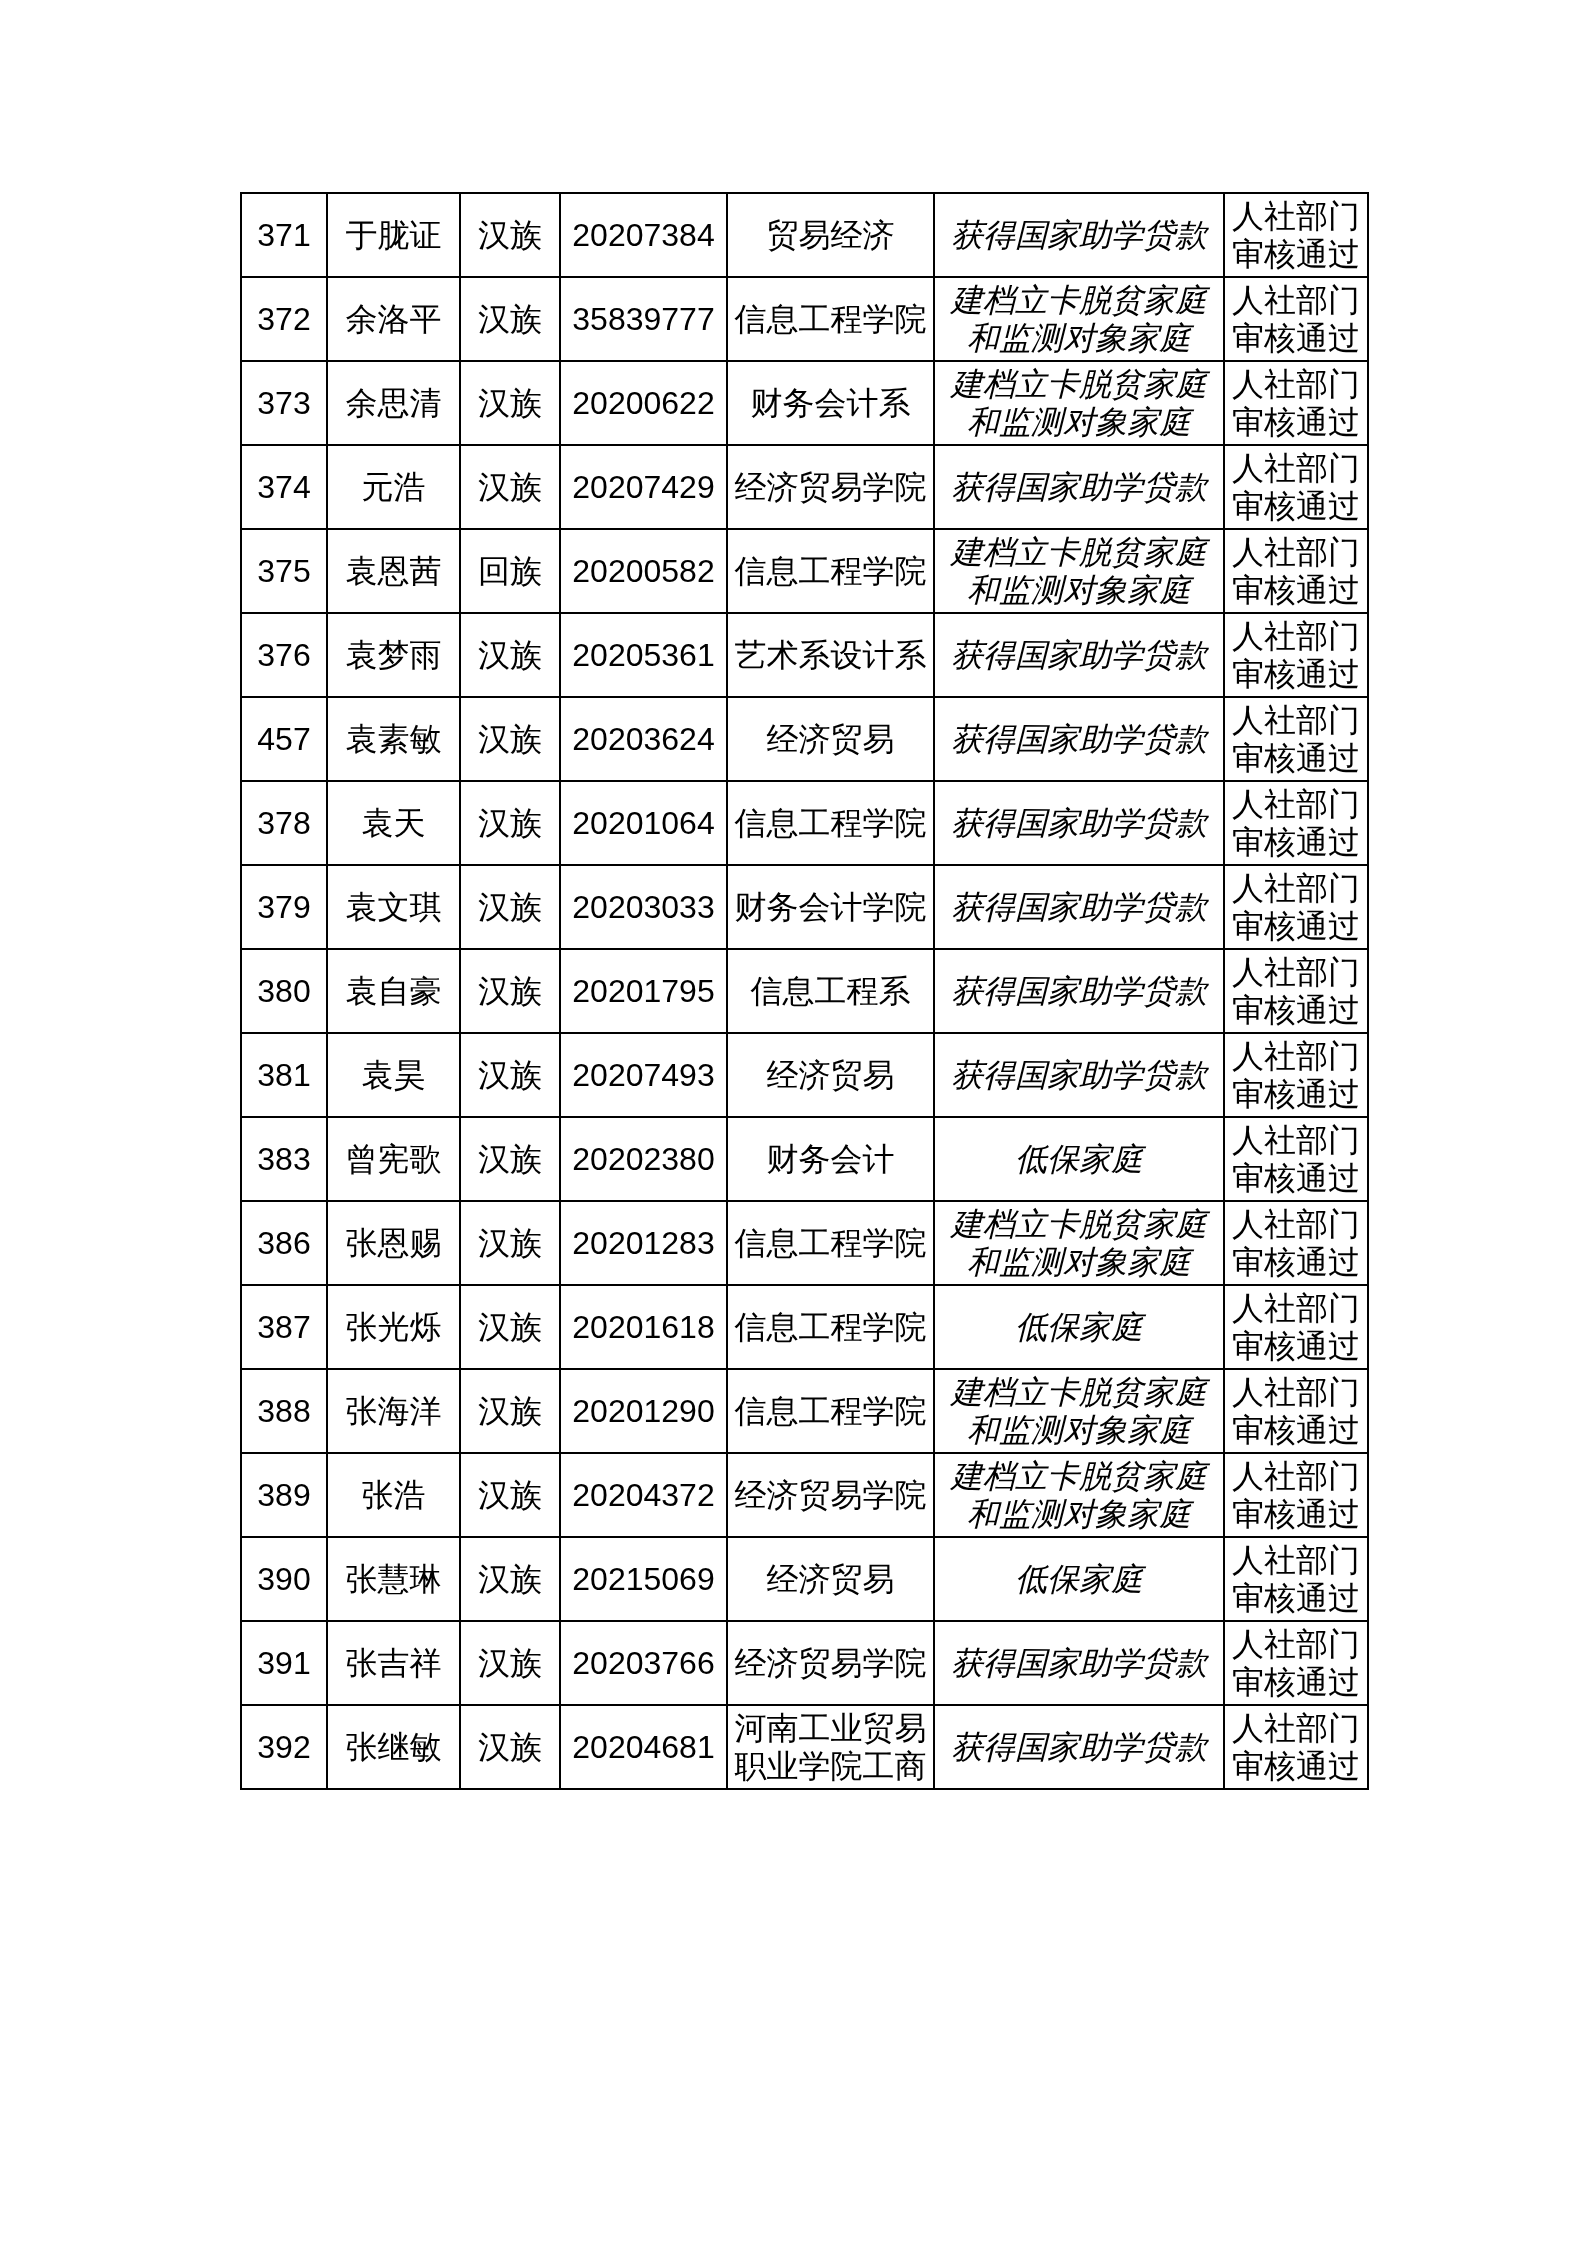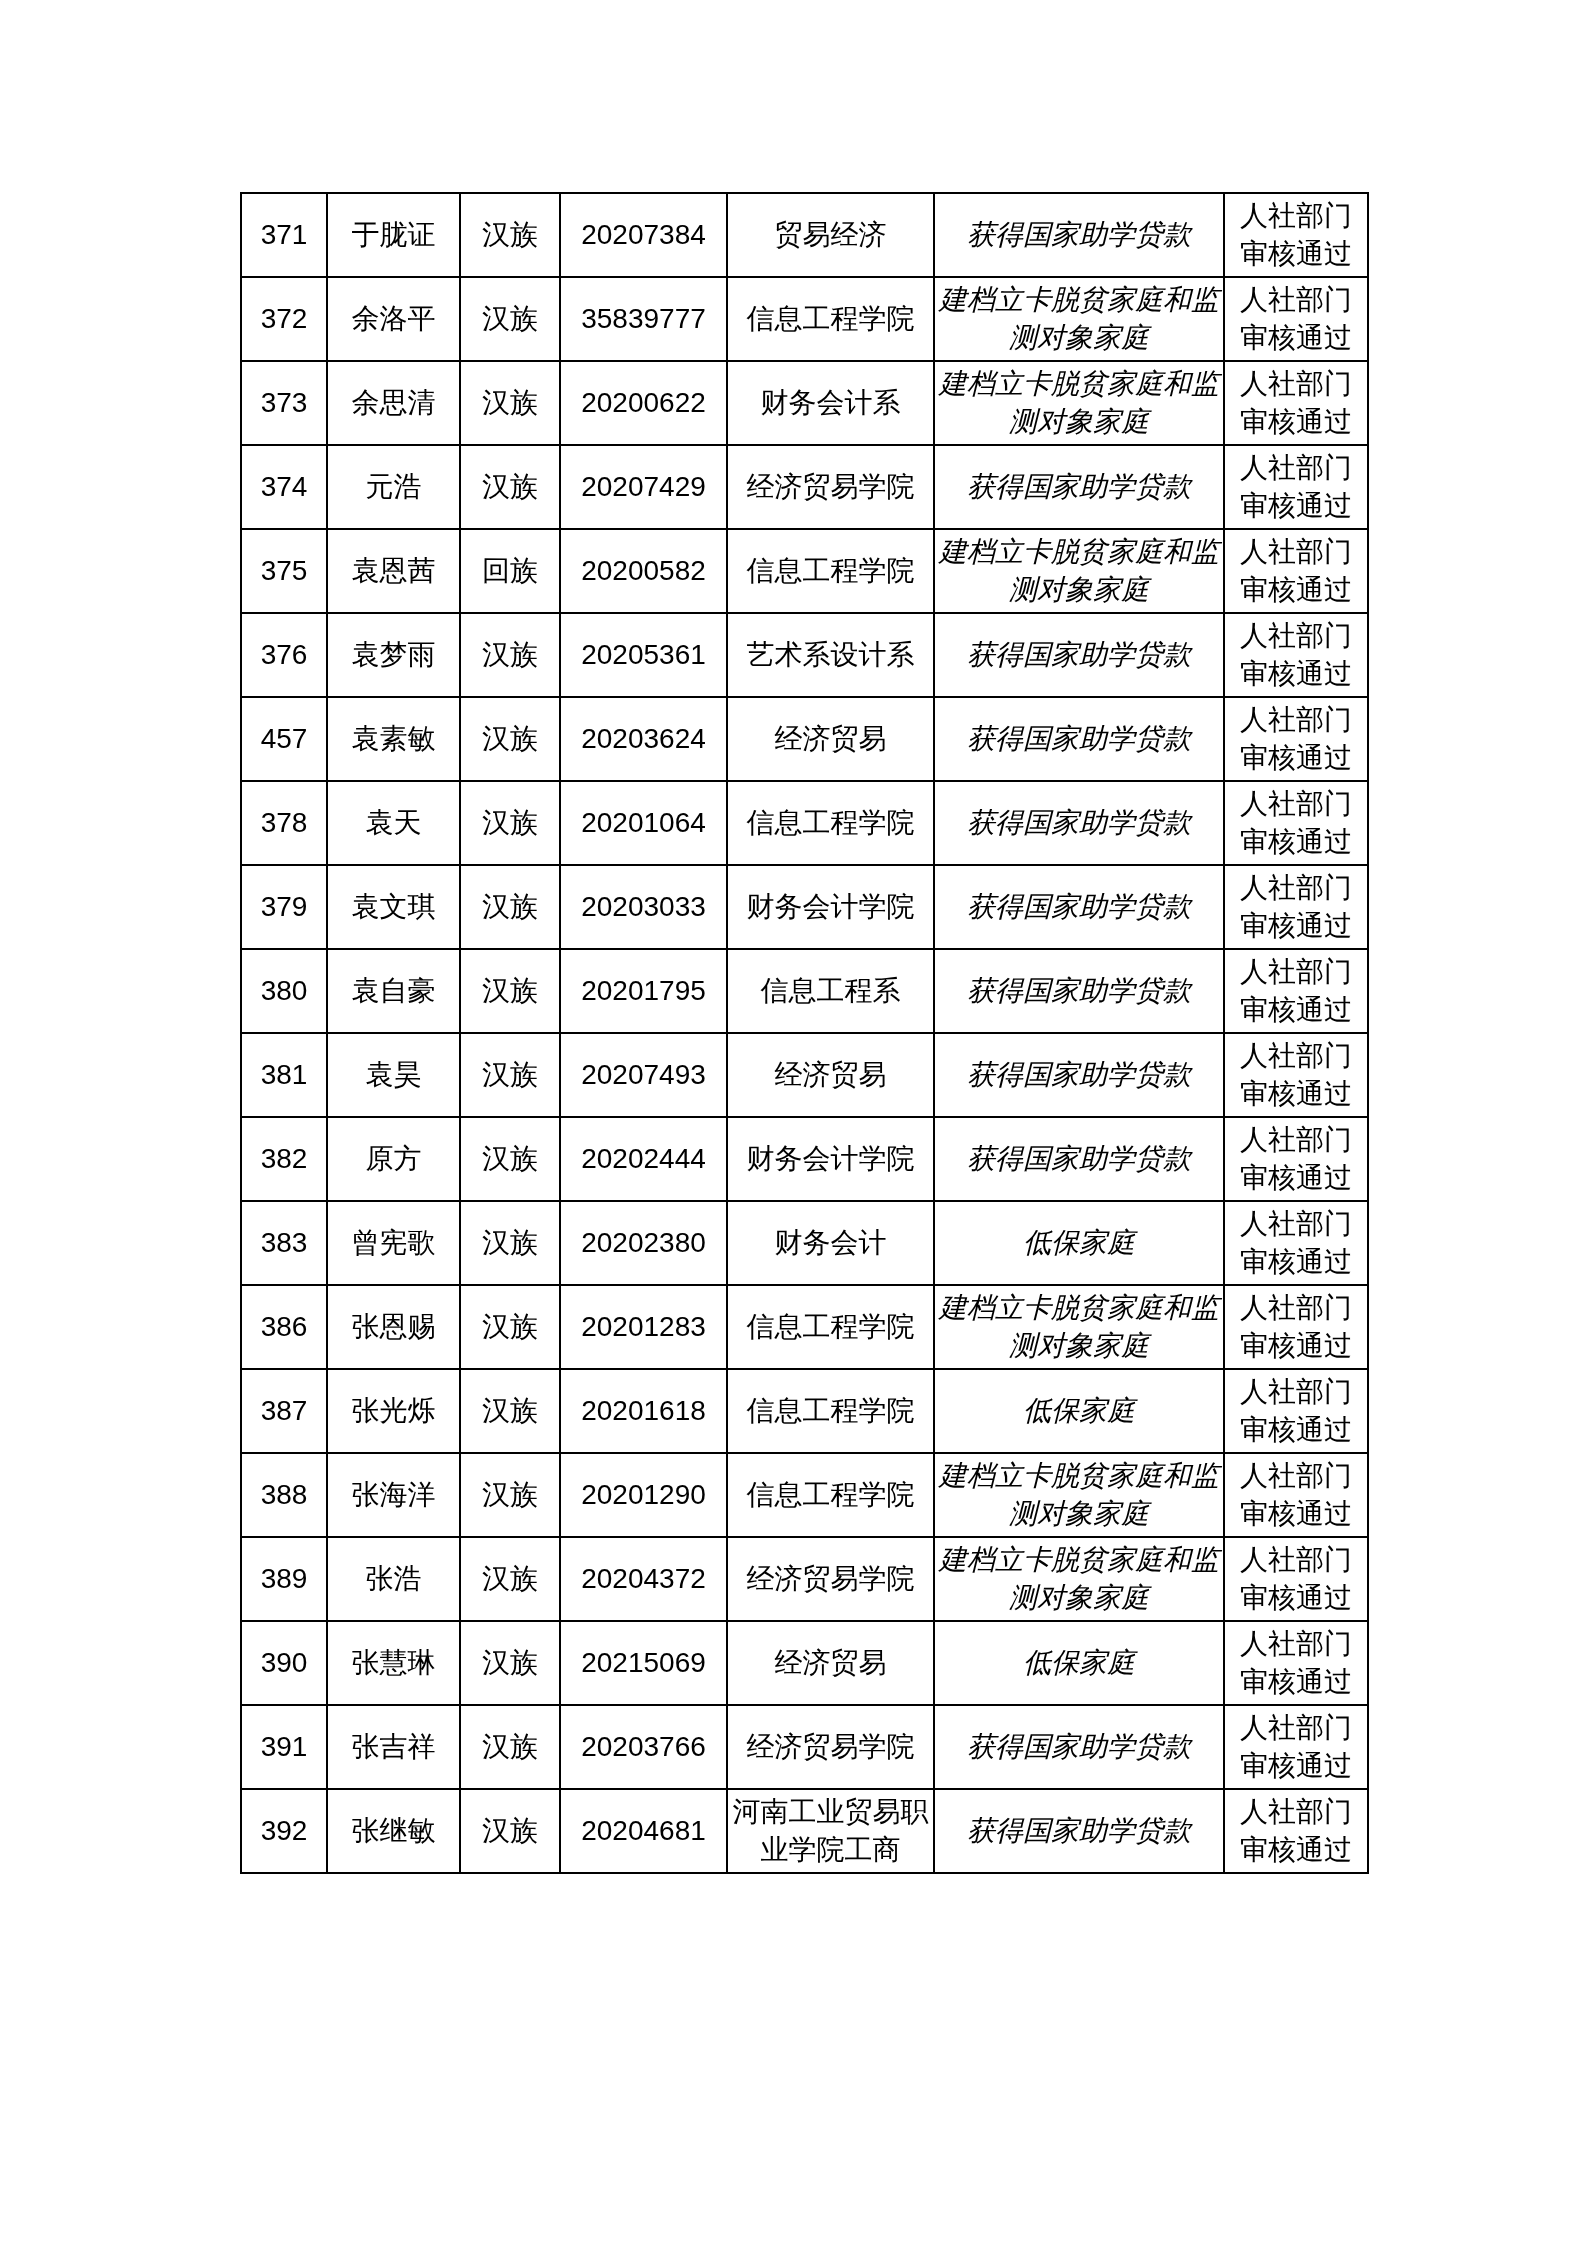--- a/index.html
+++ b/index.html
@@ -15,21 +15,21 @@
     overflow: hidden;
   }
   table.roster {
     position: absolute;
     left: 240px;
     top: 192px;
     width: 1127px;
     border-collapse: collapse;
     table-layout: fixed;
     font-family: "Liberation Serif", "DejaVu Serif", serif;
-    font-size: 28px;
+    font-size: 32px;
     color: #000000;
   }
   table.roster td {
     border: 2px solid #000000;
     text-align: center;
     vertical-align: middle;
     line-height: 38px;
     padding: 0 4px;
     word-break: break-all;
     overflow: hidden;
@@ -166,29 +166,20 @@
     <tr>
       <td class="col-index">381</td>
       <td class="col-name">袁昊</td>
       <td class="col-ethnic">汉族</td>
       <td class="col-id">20207493</td>
       <td class="col-dept">经济贸易</td>
       <td class="col-reason">获得国家助学贷款</td>
       <td class="col-status">人社部门审核通过</td>
     </tr>
 
-    <tr>
-      <td class="col-index">382</td>
-      <td class="col-name">原方</td>
-      <td class="col-ethnic">汉族</td>
-      <td class="col-id">20202444</td>
-      <td class="col-dept">财务会计学院</td>
-      <td class="col-reason">获得国家助学贷款</td>
-      <td class="col-status">人社部门审核通过</td>
-    </tr>
 
     <tr>
       <td class="col-index">383</td>
       <td class="col-name">曾宪歌</td>
       <td class="col-ethnic">汉族</td>
       <td class="col-id">20202380</td>
       <td class="col-dept">财务会计</td>
       <td class="col-reason">低保家庭</td>
       <td class="col-status">人社部门审核通过</td>
     </tr>

